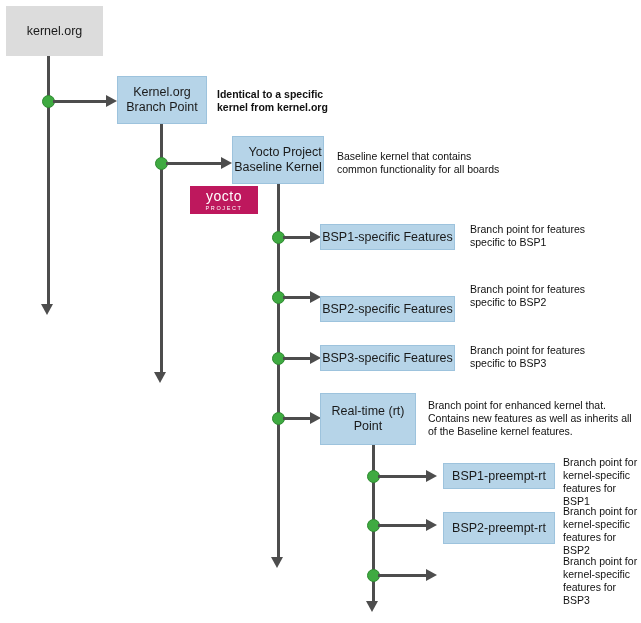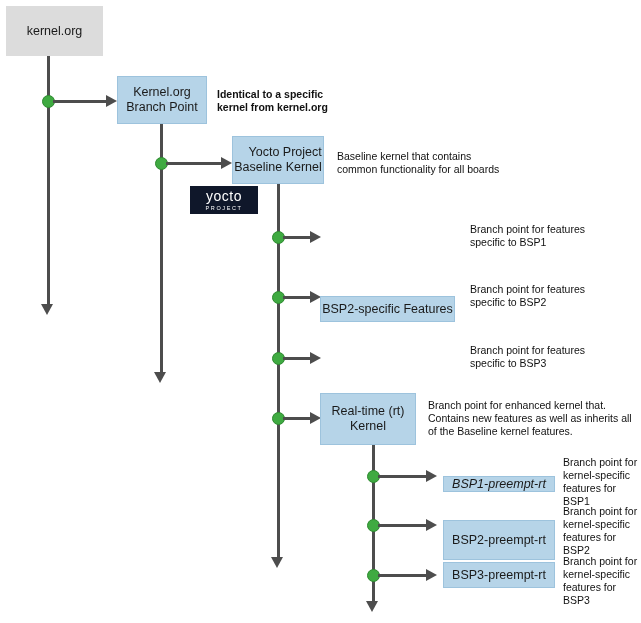--- a/index.html
+++ b/index.html
@@ -77,21 +77,21 @@
     position: absolute;
     width: 13px;
     height: 13px;
     border-radius: 50%;
     background: #3faa41;
     border: 1px solid #2e8a30;
     box-sizing: border-box;
   }
   .yocto-logo {
     position: absolute;
-    background: #0f172a;
+    background: #be185d;
     color: #ffffff;
     display: flex;
     flex-direction: column;
     align-items: center;
     justify-content: center;
     box-sizing: border-box;
   }
   .yocto-logo .yl-main {
     font-size: 14px;
     letter-spacing: 0.5px;
@@ -147,75 +147,78 @@
     <span class="yl-main">yocto</span>
     <span class="yl-sub">PROJECT</span>
   </div>
 
   <div class="vline" style="left:277px; top:184px; height:375px;"></div>
   <div class="arrow-down" style="left:271px; top:557px;"></div>
 
   <div class="dot" style="left:272px; top:231px;"></div>
   <div class="hline" style="left:283px; top:236px; width:30px;"></div>
   <div class="arrow-right" style="left:310px; top:231px;"></div>
+  <div class="node" style="left:320px; top:224px; width:135px; height:26px;">
+    <span>BSP1-specific Features</span>
+  </div>
   <div class="annot" style="left:470px; top:223px; width:160px;">Branch point for features
 specific to BSP1</div>
 
   <div class="dot" style="left:272px; top:291px;"></div>
   <div class="hline" style="left:283px; top:296px; width:30px;"></div>
   <div class="arrow-right" style="left:310px; top:291px;"></div>
   <div class="node" style="left:320px; top:284px; width:135px; height:26px;margin-top:12px;">
     <span>BSP2-specific Features</span>
   </div>
   <div class="annot" style="left:470px; top:283px; width:160px;">Branch point for features
 specific to BSP2</div>
 
   <div class="dot" style="left:272px; top:352px;"></div>
   <div class="hline" style="left:283px; top:357px; width:30px;"></div>
   <div class="arrow-right" style="left:310px; top:352px;"></div>
+  <div class="node" style="left:320px; top:345px; width:135px; height:26px;">
+    <span>BSP3-specific Features</span>
+  </div>
   <div class="annot" style="left:470px; top:344px; width:160px;">Branch point for features
 specific to BSP3</div>
 
   <div class="dot" style="left:272px; top:412px;"></div>
   <div class="hline" style="left:283px; top:417px; width:30px;"></div>
   <div class="arrow-right" style="left:310px; top:412px;"></div>
   <div class="node" style="left:320px; top:393px; width:96px; height:52px;">
     <span>Real-time (rt)
-Kernel</span>
+Point</span>
   </div>
   <div class="annot" style="left:428px; top:399px; width:212px;">Branch point for enhanced kernel that.
 Contains new features as well as inherits all
 of the Baseline kernel features.</div>
 
   <div class="vline" style="left:372px; top:445px; height:158px;"></div>
   <div class="arrow-down" style="left:366px; top:601px;"></div>
 
   <div class="dot" style="left:367px; top:470px;"></div>
   <div class="hline" style="left:378px; top:475px; width:50px;"></div>
   <div class="arrow-right" style="left:426px; top:470px;"></div>
-  <div class="node" style="left:443px; top:476px; width:112px; height:16px;font-style:italic;">
+  <div class="node" style="left:443px; top:463px; width:112px; height:26px;">
     <span>BSP1-preempt-rt</span>
   </div>
   <div class="annot" style="left:563px; top:456px; width:78px;">Branch point for
 kernel-specific
 features for BSP1</div>
 
   <div class="dot" style="left:367px; top:519px;"></div>
   <div class="hline" style="left:378px; top:524px; width:50px;"></div>
   <div class="arrow-right" style="left:426px; top:519px;"></div>
-  <div class="node" style="left:443px; top:512px; width:112px; height:40px;margin-top:8px;">
+  <div class="node" style="left:443px; top:512px; width:112px; height:32px;">
     <span>BSP2-preempt-rt</span>
   </div>
   <div class="annot" style="left:563px; top:505px; width:78px;">Branch point for
 kernel-specific
 features for BSP2</div>
 
   <div class="dot" style="left:367px; top:569px;"></div>
   <div class="hline" style="left:378px; top:574px; width:50px;"></div>
   <div class="arrow-right" style="left:426px; top:569px;"></div>
-  <div class="node" style="left:443px; top:562px; width:112px; height:26px;">
-    <span>BSP3-preempt-rt</span>
-  </div>
   <div class="annot" style="left:563px; top:555px; width:78px;">Branch point for
 kernel-specific
 features for BSP3</div>
 
 </div>
 
 </body></html>

